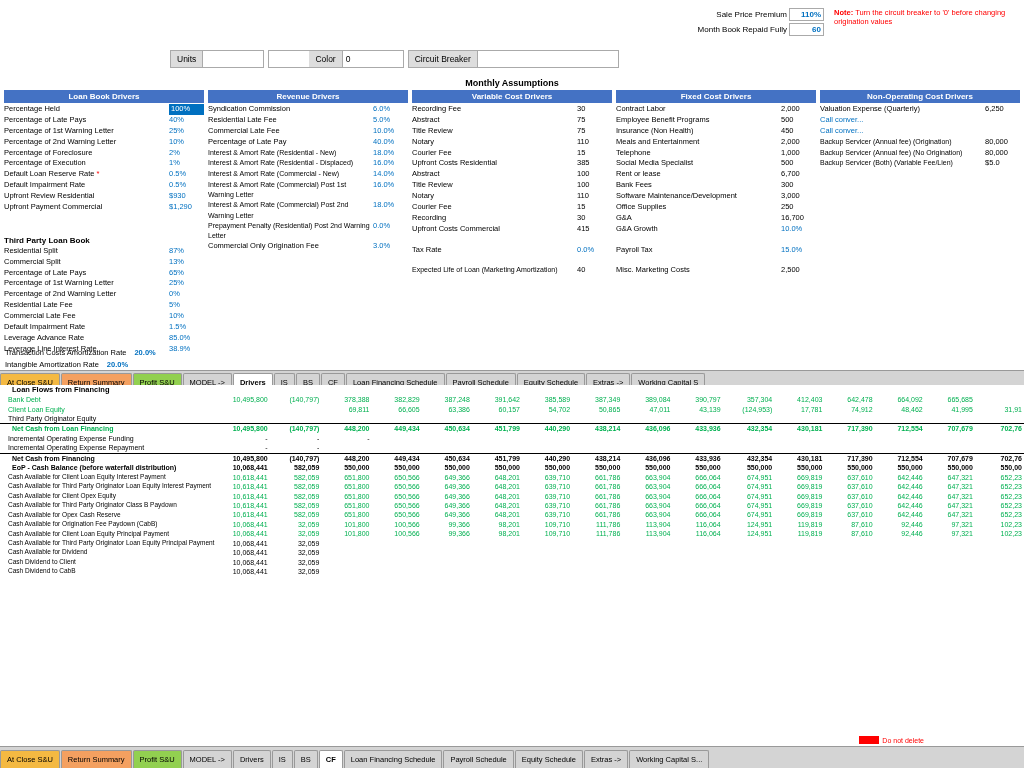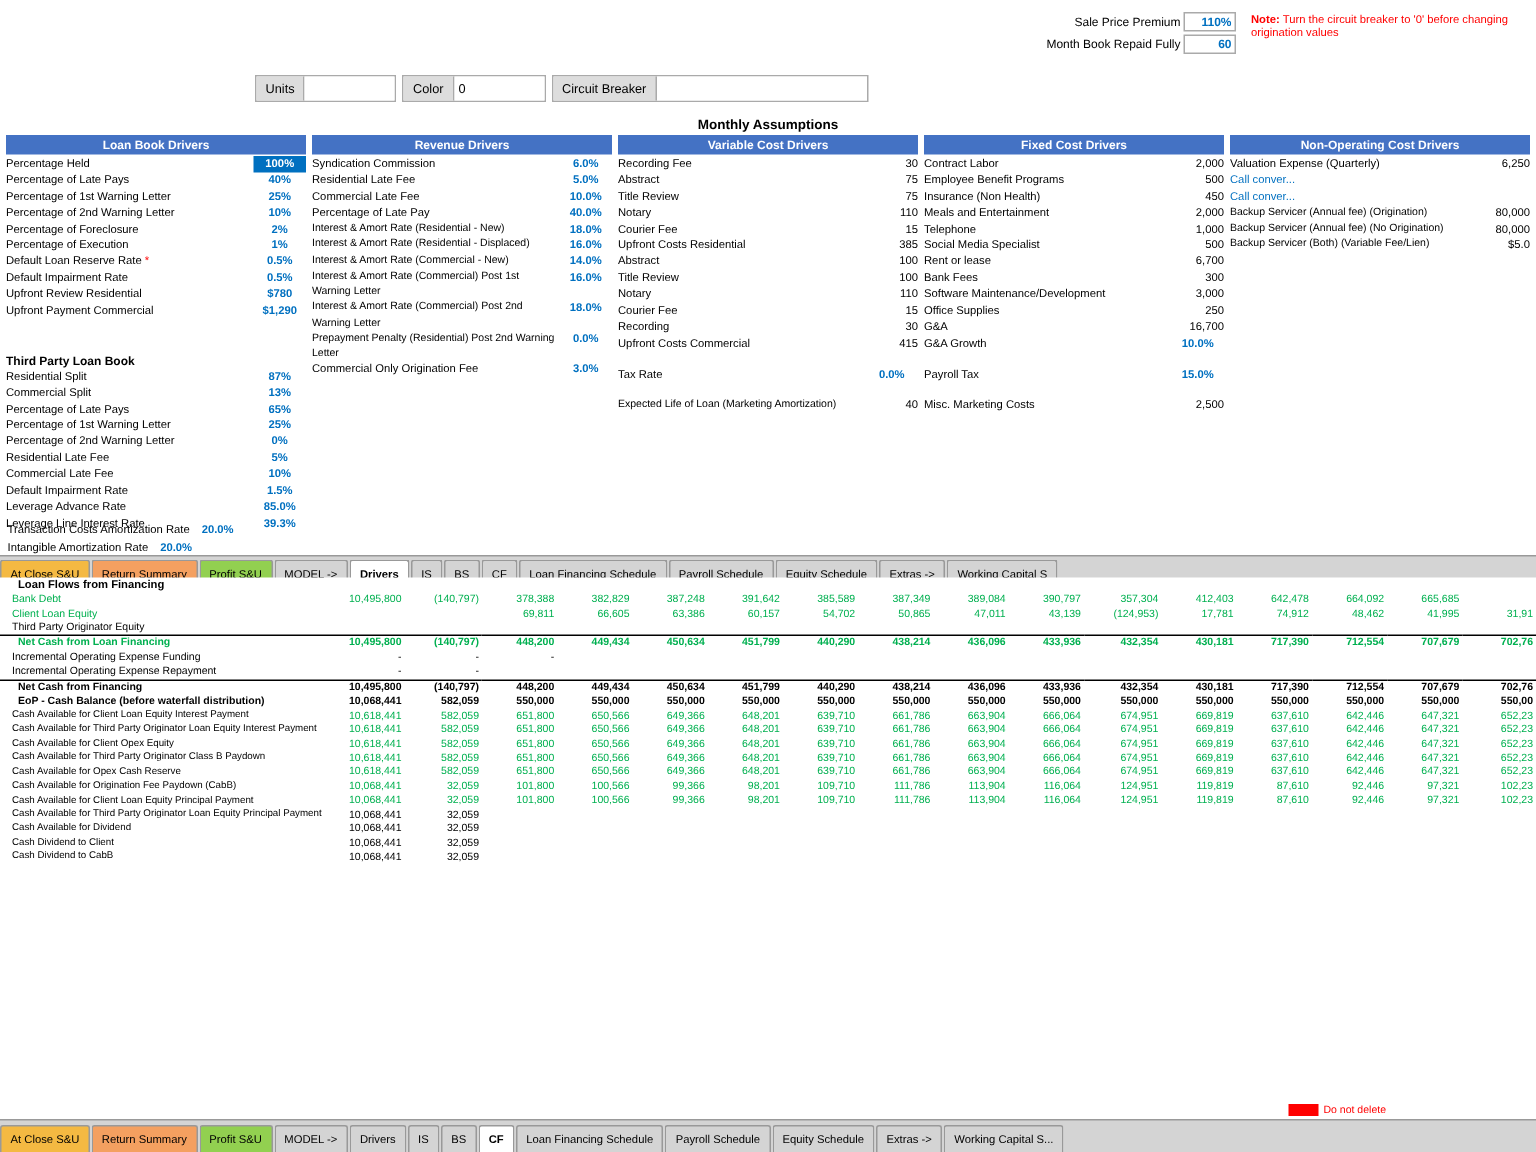--- a/index.html
+++ b/index.html
@@ -197,22 +197,22 @@
       padding: 2px;
       margin-bottom: 1px;
     }
     .data-row {
       display: flex;
       justify-content: space-between;
       line-height: 1.45;
       font-size: 7.5px;
     }
     .data-row .lbl { color: #000; flex: 1; }
-    .data-row .val { color: #0070c0; font-weight: bold; min-width: 35px; text-align: center; }
-    .data-row .val-black-r { color: #000; min-width: 35px; text-align: right; }
+    .data-row .val { color: #0070c0; font-weight: normal; min-width: 35px; text-align: left; }
+    .data-row .val-black-r { color: #000; min-width: 35px; }
     .sub-section-title {
       font-weight: bold;
       font-size: 8px;
       margin-top: 23px;
       margin-bottom: 1px;
     }
   </style>
 </head>
 <body>
 
@@ -230,21 +230,21 @@
 <div class="note-area">
   <span class="note-label">Note:</span>
   <span style="color:red; font-size:7.5px;">Turn the circuit breaker to '0' before changing origination values</span>
 </div>
 
 <div class="filter-bar">
   <div class="filter-item">
     <span class="filter-label">Units</span>
     <input class="filter-input" type="text" value="" style="">
   </div>
-  <div class="filter-item" style="margin-left:4px;">
+  <div class="filter-item" style="margin-left:4px;padding-left:40px;">
     <span class="filter-label">Color</span>
     <input class="filter-input" type="text" value="0" style="">
   </div>
   <div class="filter-item" style="margin-left:4px;">
     <span class="filter-label">Circuit Breaker</span>
     <input class="filter-input filter-input-wide" type="text" value="" style="">
   </div>
 </div>
 
 <div class="upper-section">
@@ -281,21 +281,21 @@
       <div class="data-row">
           <span class="lbl">Default Loan Reserve Rate <span style="color:red;">*</span></span>
           <span class="val">0.5%</span>
         </div>
       <div class="data-row">
           <span class="lbl">Default Impairment Rate</span>
           <span class="val">0.5%</span>
         </div>
       <div class="data-row">
           <span class="lbl">Upfront Review Residential</span>
-          <span class="val">$780</span>
+          <span class="val">$930</span>
         </div>
       <div class="data-row">
           <span class="lbl">Upfront Payment Commercial</span>
           <span class="val">$1,290</span>
         </div>
       <div class="sub-section-title">Third Party Loan Book</div>
       <div class="data-row">
           <span class="lbl">Residential Split</span>
           <span class="val">87%</span>
         </div>
@@ -326,21 +326,21 @@
       <div class="data-row">
           <span class="lbl">Default Impairment Rate</span>
           <span class="val">1.5%</span>
         </div>
       <div class="data-row">
           <span class="lbl">Leverage Advance Rate</span>
           <span class="val">85.0%</span>
         </div>
       <div class="data-row">
           <span class="lbl">Leverage Line Interest Rate</span>
-          <span class="val">39.3%</span>
+          <span class="val">38.9%</span>
         </div>
     </div>
 
     <div class="assumptions-col">
       <div class="col-header">Revenue Drivers</div>
       <div class="data-row">
           <span class="lbl">Syndication Commission</span>
           <span class="val">6.0%</span>
         </div>
       <div class="data-row">

